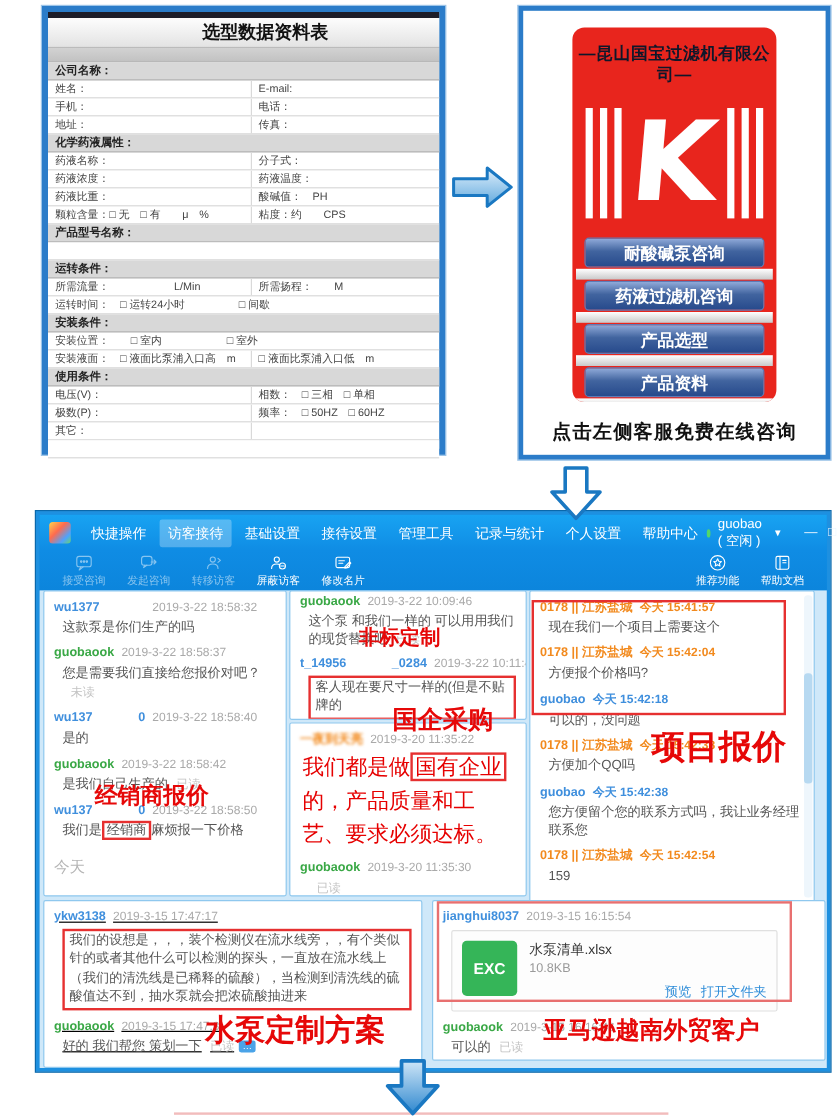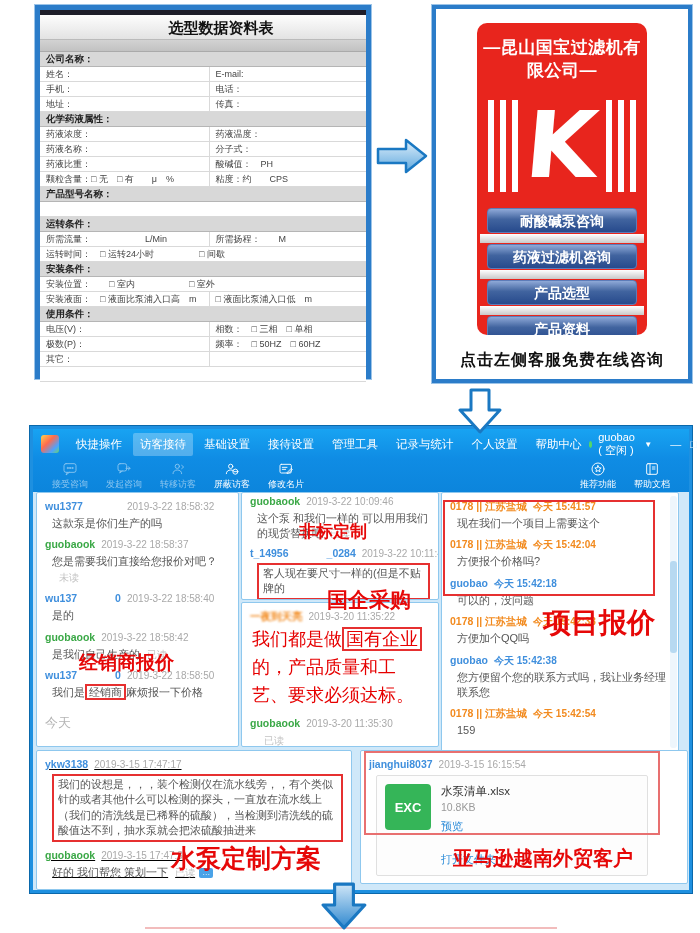--- a/index.html
+++ b/index.html
@@ -23,21 +23,21 @@
   
   .arrow-right { position:absolute; left:376px; top:136px; }
   .arrow-down-1 { position:absolute; left:458px; top:388px; z-index:20; }
   .arrow-down-2 { position:absolute; left:320px; top:882px; z-index:20; }
   .pink-line { position:absolute; left:145px; top:927px; width:412px; height:2px; background:#f2bcbc; }
 
   
   .banner-panel { position:absolute; left:432px; top:5px; width:260px; height:378px;
     border:4px solid #2b7cc9; background:#fff; box-shadow:0 0 0 1px #9cc4e8; }
   .red-banner { margin:14px auto 0; width:170px; height:312px; background:#e8251d; border-radius:10px; overflow:hidden; }
-  .rb-title { margin-top:13px; text-align:center; color:#ffffff; font-size:17px; font-weight:bold; letter-spacing:0.5px; }
+  .rb-title { margin-top:13px; text-align:center; color:#0f172a; font-size:14px; font-weight:bold; letter-spacing:0.5px; }
   .klogo { display:flex; align-items:center; justify-content:center; margin-top:10px; height:108px; }
   .bars { display:flex; gap:6px; }
   .bar { width:6px; height:92px; background:#fff; }
   .kletter { color:#fff; font-size:92px; font-weight:800; line-height:92px; margin:0 8px; transform:skewX(-5deg); font-family:"DejaVu Sans",sans-serif; }
   .bbtn-area { margin-top:8px; display:flex; flex-direction:column; align-items:center; }
   .btn-sep { width:96%; height:9px; background:linear-gradient(#ffffff,#c9c9c9); margin:1px 0; }
   .bbtn { width:88%; height:25px; line-height:25px; text-align:center; color:#fff; font-size:14px; font-weight:bold;
     background:linear-gradient(#8fa9d8,#41649f 45%,#274a8c); border-radius:4px; border:1px solid #5d7cb8; cursor:pointer; }
   .banner-caption { margin-top:15px; text-align:center; font-size:16px; font-weight:bold; color:#111; letter-spacing:1px; }
 
@@ -90,21 +90,21 @@
   .status { color:#c3c3c3; font-size:10px; margin-left:7px; }
   .mini-badge { display:inline-block; background:#4aa3e8; color:#fff; border-radius:2px; font-size:8px; line-height:10px; padding:0 3px; margin-left:4px; vertical-align:middle; }
   .day { color:#b5b5b5; font-size:13px; margin-top:14px; }
   .msg.big-red .mbody { font-family:"Liberation Serif","DejaVu Serif",serif; color:#e60000; font-size:18px; line-height:1.55; margin-left:2px; }
 
   .file-card { margin:4px 0 0 7px; width:272px; border:1px solid #e0e0e0; background:#fdfdfd; border-radius:2px; display:flex; padding:8px; gap:10px; }
   .exc-icon { width:46px; height:46px; background:#35b558; border-radius:4px; color:#fff; font-weight:bold; font-size:13px; display:flex; align-items:center; justify-content:center; flex:none; }
   .file-meta { flex:1; display:flex; flex-direction:column; }
   .file-name { font-size:11.5px; color:#333; }
   .file-size { font-size:10.5px; color:#9a9a9a; margin-top:2px; }
-  .file-actions { margin-top:6px; display:flex; justify-content:flex-end; gap:18px;flex-direction:column; }
+  .file-actions { margin-top:6px; display:flex; justify-content:flex-end; gap:8px; }
   .file-link { color:#2d8cd8; font-size:11px; cursor:pointer; }
 
   .sb-track { position:absolute; right:1px; top:3px; bottom:3px; width:7px; background:#eef6fc; border-radius:3px; }
   .sb-thumb { position:absolute; right:1px; top:68px; width:7px; height:92px; background:#b7d9f1; border-radius:3px; cursor:pointer; }
 
   .anno { position:absolute; color:#e60808; font-weight:bold; z-index:5; white-space:nowrap; font-family:"Liberation Sans",sans-serif; }
   .a1 { left:266px; top:28px;  font-size:17px; }
   .a2 { left:294px; top:94px; font-size:21px; }
   .a3 { left:46px;  top:158px; font-size:19px; }
   .a4 { left:510px; top:112px; font-size:28px; }
@@ -120,22 +120,22 @@
 <div class="form-panel">
   <div class="form-darkstrip"></div>
   <div class="form-title">选型数据资料表</div>
   <div class="form-band"></div>
   <div>
       <div class="frow fsection">公司名称：</div>
       <div class="frow ffields"><div class="fcell fl">姓名：</div><div class="fcell fr2">E-mail:</div></div>
       <div class="frow ffields"><div class="fcell fl">手机：</div><div class="fcell fr2">电话：</div></div>
       <div class="frow ffields"><div class="fcell fl">地址：</div><div class="fcell fr2">传真：</div></div>
       <div class="frow fsection">化学药液属性：</div>
+      <div class="frow ffields"><div class="fcell fl">药液名称：</div><div class="fcell fr2">分子式：</div></div>
       <div class="frow ffields"><div class="fcell fl">药液浓度：</div><div class="fcell fr2">药液温度：</div></div>
-      <div class="frow ffields"><div class="fcell fl">药液名称：</div><div class="fcell fr2">分子式：</div></div>
       <div class="frow ffields"><div class="fcell fl">药液比重：</div><div class="fcell fr2">酸碱值：　PH</div></div>
       <div class="frow ffields"><div class="fcell fl">颗粒含量：□ 无　□ 有　　μ　%</div><div class="fcell fr2">粘度：约　　CPS</div></div>
       <div class="frow fsection">产品型号名称：</div>
       <div class="frow fempty"></div>
       <div class="frow fsection">运转条件：</div>
       <div class="frow ffields"><div class="fcell fl">所需流量：　　　　　　L/Min</div><div class="fcell fr2">所需扬程：　　M</div></div>
       <div class="frow ffull">运转时间：　□ 运转24小时　　　　　□ 间歇</div>
       <div class="frow fsection">安装条件：</div>
       <div class="frow ffull">安装位置：　　□ 室内　　　　　　□ 室外</div>
       <div class="frow ffields"><div class="fcell fl">安装液面：　□ 液面比泵浦入口高　m</div><div class="fcell fr2">□ 液面比泵浦入口低　m</div></div>

